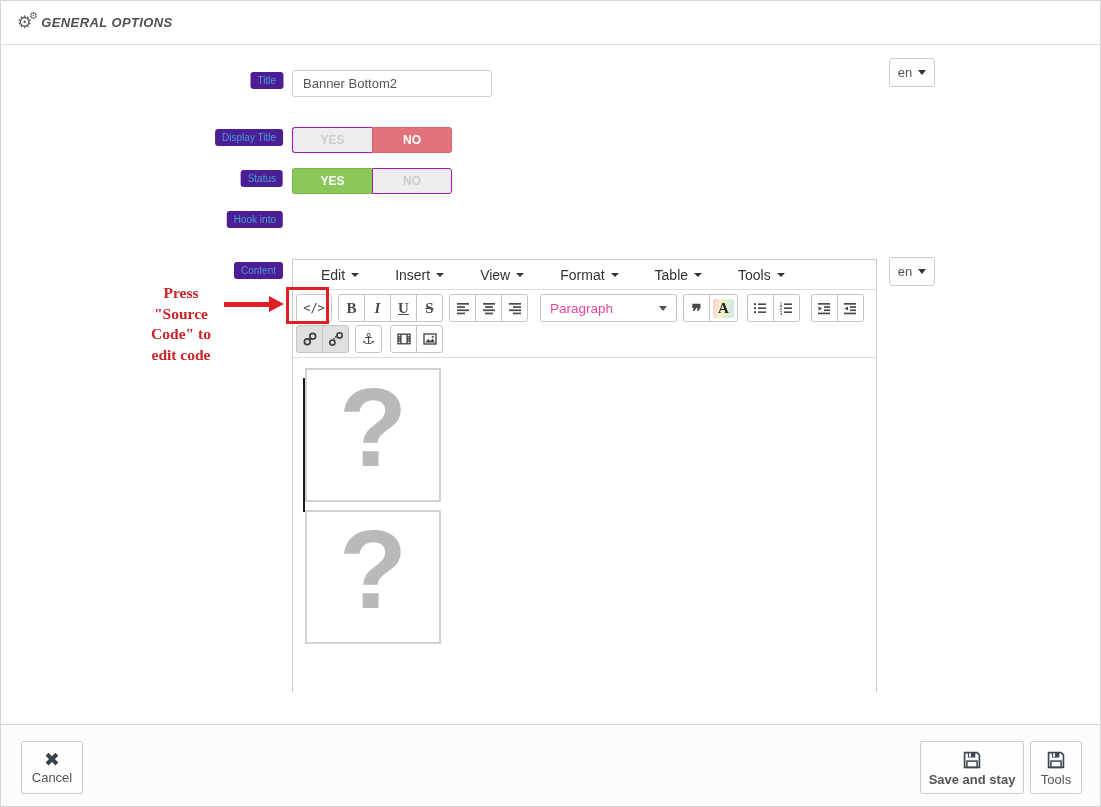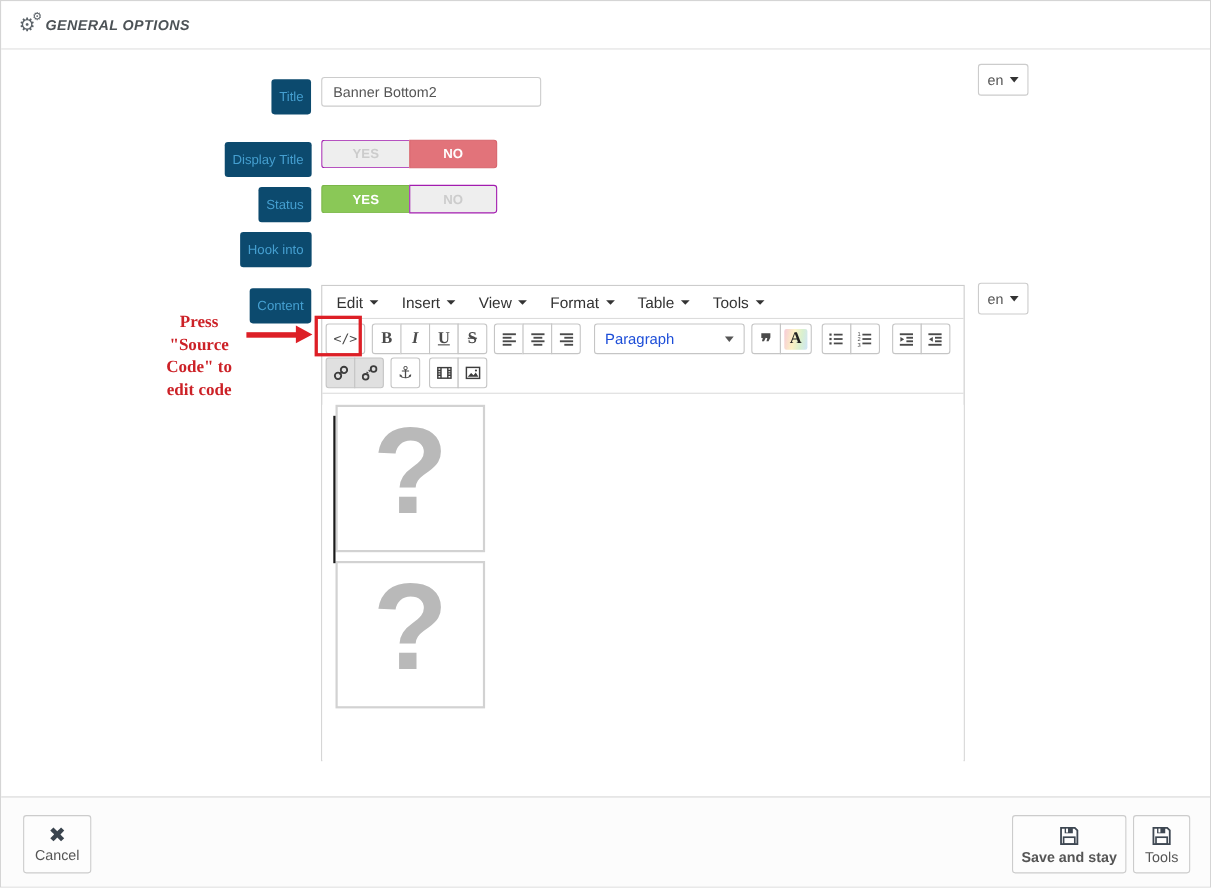--- a/index.html
+++ b/index.html
@@ -7,21 +7,21 @@
   body { font-family:"Liberation Sans","DejaVu Sans",sans-serif; background:#fff; }
   .panel { position:relative; width:1101px; height:807px; border:1px solid #d5d5d5; background:#fff; overflow:hidden; }
 
   
   .hdr { height:44px; border-bottom:1px solid #e0e0e0; display:flex; align-items:center; padding-left:16px; }
   .gears { position:relative; color:#5b6268; font-size:17px; line-height:1; margin-right:9px; }
   .gears .g2 { position:absolute; font-size:10px; top:-3px; right:-6px; }
   .hdr-title { font-size:13px; font-weight:bold; color:#4c5256; letter-spacing:.4px;font-style:italic; }
 
   
-  .chip { position:absolute; font-size:12px; color:#459fd0; background:#0c4a6e; padding:9px 7px; border-radius:3px; white-space:nowrap; transform:translateX(-100%); }
+  .chip { position:absolute; font-size:10px; color:#459fd0; background:#4c1d95; padding:3px 7px; border-radius:3px; white-space:nowrap; transform:translateX(-100%); }
 
   
   .txt { position:absolute; left:291px; width:200px; height:27px; border:1px solid #ccc; border-radius:3px; font-size:13px; color:#555; padding:0 10px; font-family:inherit; background:#fff; }
   .fake-select { position:absolute; left:291px; width:200px; height:27px; border:1px solid #ccc; border-radius:3px; font-size:13px; color:#555; padding:0 24px 0 12px; background:#fff; display:flex; align-items:center; cursor:pointer; }
   .fake-select .car { position:absolute; right:9px; top:11px; width:0; height:0; border-left:4px solid transparent; border-right:4px solid transparent; border-top:5px solid #111; }
 
   
   .toggle { position:absolute; left:291px; display:flex; border-radius:3px; }
   .tseg { width:80px; height:26px; line-height:24px; text-align:center; font-size:12px; font-weight:bold; border:1px solid #a21caf; background:#eee; color:#ccc; cursor:pointer; }
   .tseg:first-child { border-radius:3px 0 0 3px; border-right:none; }
@@ -29,36 +29,36 @@
   .tseg.on-red { background:#e2737a; border-color:#d8646c; color:#fff; }
   .tseg.on-green { background:#8ac857; border-color:#7ab648; color:#fff; }
 
   
   .lang { position:absolute; left:888px; width:46px; height:29px; border:1px solid #ccc; border-radius:3px; background:#fff; color:#555; font-size:13px; display:flex; align-items:center; justify-content:center; gap:6px; cursor:pointer; }
   .lang .car { width:0; height:0; border-left:4px solid transparent; border-right:4px solid transparent; border-top:5px solid #333; }
 
   
   .editor { position:absolute; left:291px; top:258px; width:585px; height:433px; border:1px solid #ccc; background:#fff; }
   .menubar { height:30px; border-bottom:1px solid #dcdcdc; display:flex; align-items:center; padding-left:13px; gap:21px; }
-  .mi { font-size:14px; color:#333; display:flex; align-items:center; gap:6px; cursor:pointer; }
+  .mi { font-size:14px; color:#333; display:flex; align-items:center; gap:6px; cursor:pointer;margin-left:15px; }
   .mi .car { width:0; height:0; border-left:4px solid transparent; border-right:4px solid transparent; border-top:4px solid #333; }
   .tb1 { display:flex; align-items:center; padding:4px 0 2px 3px; height:34px; }
   .tb2 { display:flex; align-items:center; padding:1px 0 4px 3px; height:34px; border-bottom:1px solid #dcdcdc; }
   .grp { display:flex; margin-right:6px; }
   .btn { height:28px; min-width:27px; padding:0 3px; border:1px solid #c5c5c5; background:#fff; border-radius:3px; display:flex; align-items:center; justify-content:center; color:#4a4a4a; cursor:pointer; }
   .grp .btn { border-radius:0; margin-left:-1px; }
   .grp .btn:first-child { border-radius:3px 0 0 3px; margin-left:0; }
   .grp .btn:last-child { border-radius:0 3px 3px 0; }
   .btn.gray { background:#e0e0e0; }
   .btn.src { min-width:36px; font-family:"DejaVu Sans Mono",monospace; font-size:12px; }
   .glyph-serif { font-family:"Liberation Serif",serif; font-size:15px; font-weight:bold; }
   .g-italic { font-style:italic; }
   .g-under { text-decoration:underline; }
   .g-strike { text-decoration:line-through; }
-  .para { width:137px; height:28px; border:1px solid #c5c5c5; border-radius:3px; margin:0 6px; padding:0 9px; font-size:13.5px; color:#1d4ed8; display:flex; align-items:center; justify-content:space-between; cursor:pointer; }
+  .para { width:137px; height:28px; border:1px solid #c5c5c5; border-radius:3px; margin:0 6px; padding:0 9px; font-size:13.5px; color:#ec4899; display:flex; align-items:center; justify-content:space-between; cursor:pointer; }
   .para .car { width:0; height:0; border-left:4px solid transparent; border-right:4px solid transparent; border-top:5px solid #555; }
   .quote-g { font-family:"Liberation Serif",serif; font-size:19px; font-weight:bold; line-height:10px; padding-top:8px; }
   .fore-a { font-family:"Liberation Serif",serif; font-size:15px; font-weight:bold; color:#222; background:linear-gradient(100deg,#f6cbd8 0%,#fdf2c4 40%,#d9f0cf 70%,#cfe4f7 100%); padding:1px 5px; border-radius:2px; }
   .anchor-g { font-size:15px; }
 
   .content-area { position:relative; height:334px; background:#fff; }
   .caret { position:absolute; left:10px; top:10px; width:2px; height:134px; background:#1a1a1a; }
   .ph { width:136px; height:134px; margin-left:12px; border:2px solid #d2d2d2; background:#fff; display:flex; align-items:center; justify-content:center; }
   .ph:first-of-type { margin-top:10px; }
   .ph + .ph { margin-top:8px; }

